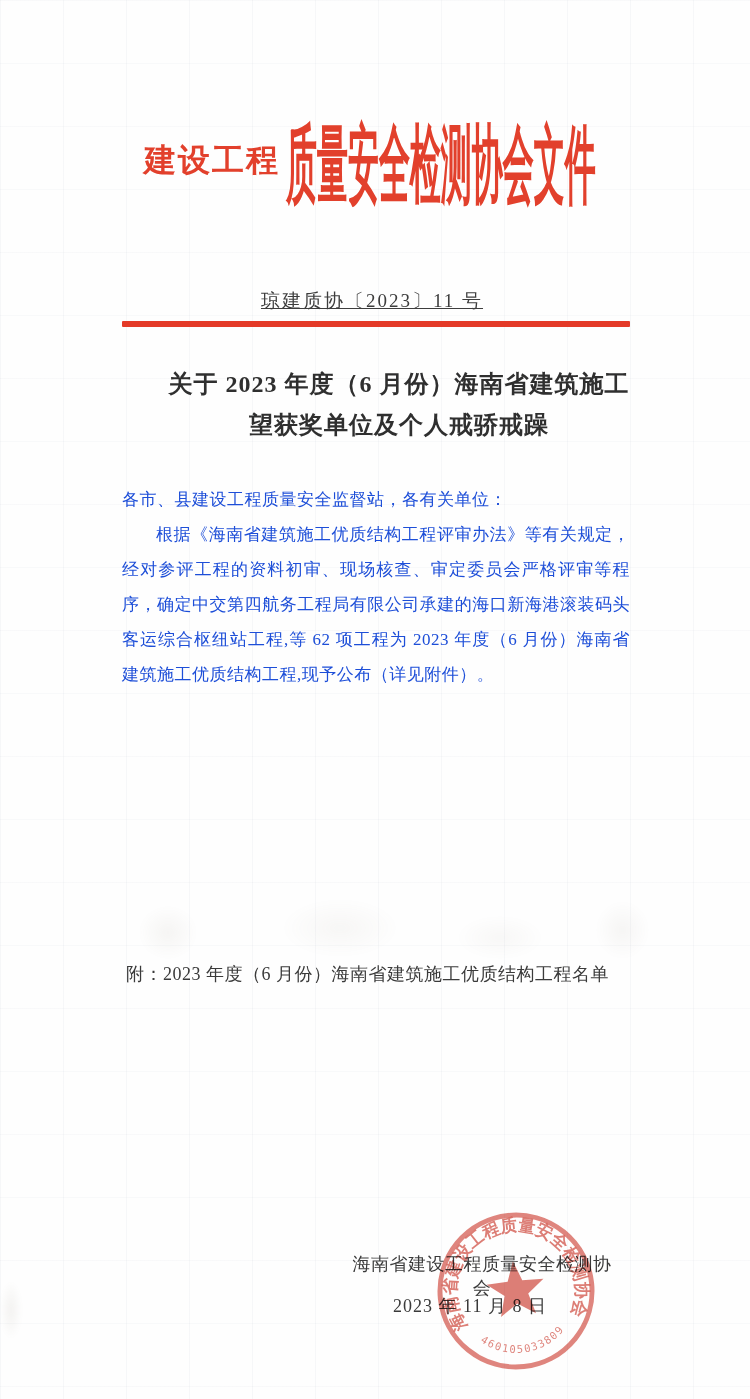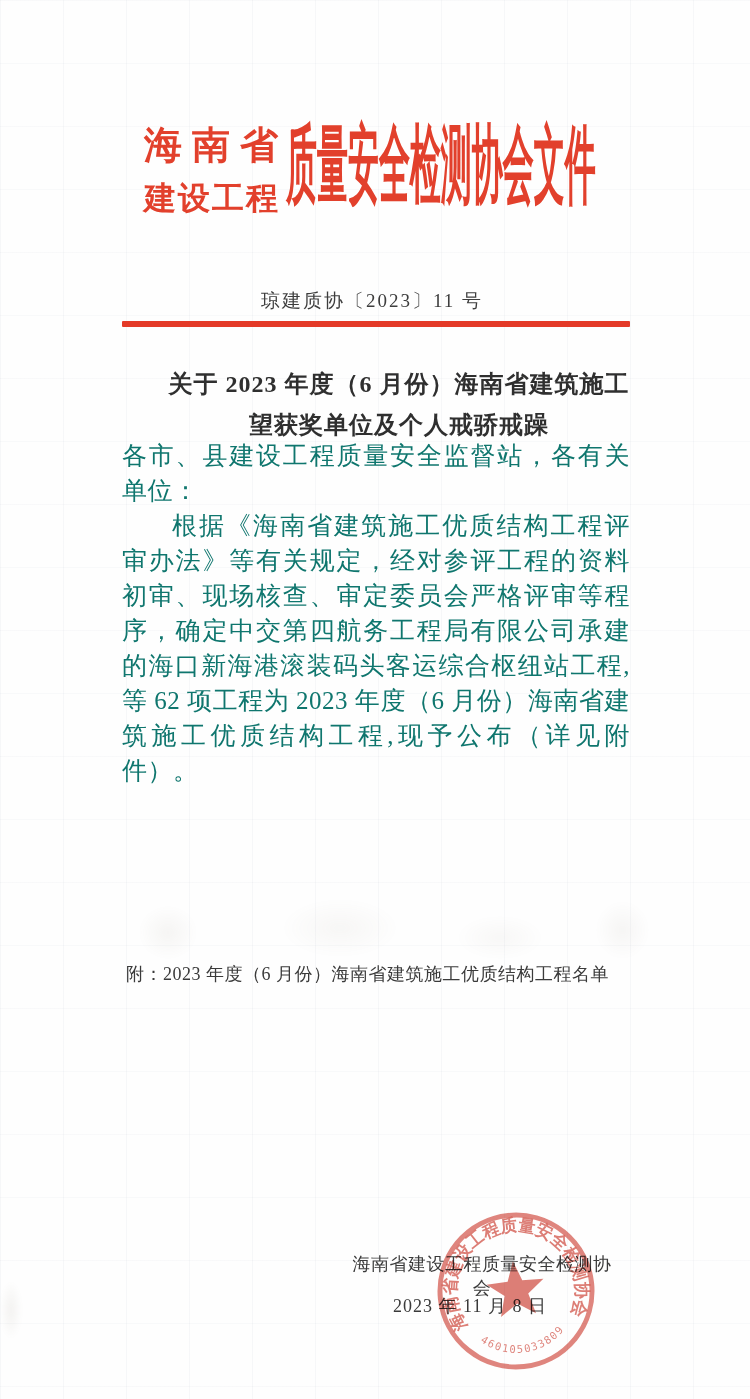--- a/index.html
+++ b/index.html
@@ -32,38 +32,38 @@
   .banner{
     position:absolute;left:286px;top:122px;
     font-size:86px;font-weight:bold;color:#e2402c;
     white-space:nowrap;line-height:1.0;
     transform:scaleX(0.36);transform-origin:left top;
   }
 
   
   .doc-number{
     position:absolute;top:288px;left:0;width:744px;
-    text-align:center;font-size:19px;color:#3d3d3d;letter-spacing:2px;
+    text-align:center;font-size:19px;color:#3d3d3d;letter-spacing:2px;text-decoration:underline;
   }
   .red-rule{
     position:absolute;left:122px;top:321px;width:508px;height:6px;
     background:#e43a28;border-radius:1px;
   }
 
   
   .title{
     position:absolute;top:364px;left:0;width:750px;
     text-align:center;font-weight:bold;color:#2f2f2f;
     font-size:24px;line-height:41px;letter-spacing:1px;margin-left:24px;
   }
 
   
   .body-text{
-    position:absolute;left:122px;top:438px;width:508px;
-    font-size:25px;line-height:35px;color:#0f766e;
+    position:absolute;left:122px;top:482px;width:508px;
+    font-size:17px;line-height:35px;color:#1d4ed8;
     text-align:justify;text-justify:inter-ideograph;letter-spacing:0.5px;
   }
   .body-text p{margin:0;text-indent:2em;}
   .body-text .salutation{text-indent:0;}
 
   
   .attachment{
     position:absolute;left:126px;top:962px;width:520px;
     font-size:18px;color:#3a3a3a;letter-spacing:0.5px;
   }
@@ -95,21 +95,20 @@
   .g3{left:455px;top:915px;width:90px;height:45px;opacity:0.05;}
   .g4{left:595px;top:900px;width:55px;height:60px;opacity:0.065;}
   .g5{left:0px;top:1280px;width:22px;height:60px;opacity:0.09;}
 </style>
 </head>
 <body>
 
 <div class="page">
 
   <div class="org-block">
-    <div class="org-line1">海南省</div>
     <div class="org-line2">建设工程</div>
   </div>
   <div class="banner">质量安全检测协会文件</div>
 
   <div class="doc-number">琼建质协〔2023〕11 号</div>
 
   <div class="red-rule"></div>
 
   <div class="title">
     <div>关于 2023 年度（6 月份）海南省建筑施工</div>

